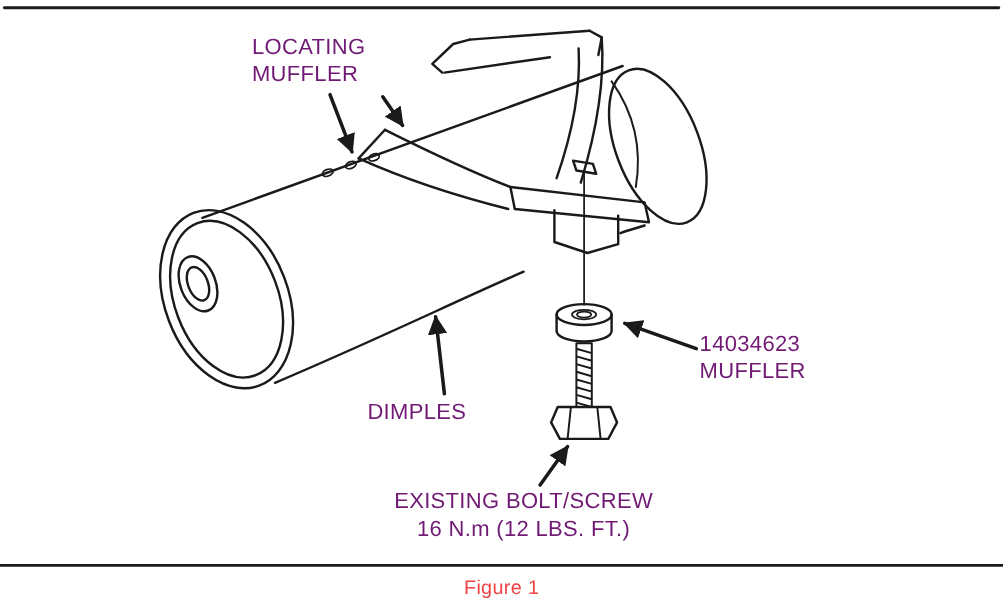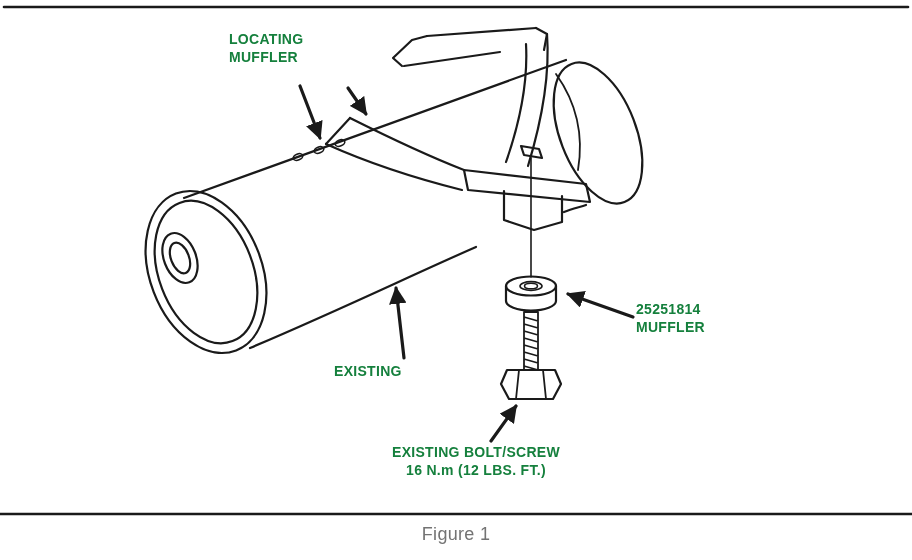--- a/index.html
+++ b/index.html
@@ -15,36 +15,36 @@
     background: #ffffff;
     overflow: hidden;
   }
   .art {
     position: absolute;
     left: 0;
     top: 0;
   }
   .callout {
     position: absolute;
-    color: #15803d;
-    font-weight: bold;
-    font-size: 14px;
+    color: #701a75;
+    font-weight: normal;
+    font-size: 20px;
     line-height: 1.25;
     letter-spacing: 0.3px;
     white-space: nowrap;
   }
   .callout span { display: block; }
   .callout.center { text-align: center; }
   .caption {
     position: absolute;
     left: 0;
     top: 524px;
     width: 912px;
     text-align: center;
-    color: #737373;
+    color: #ef4444;
     font-size: 18px;
     font-weight: 400;
     letter-spacing: 0.3px;
   }
 </style>
 </head>
 <body>
 
 <div class="page">
 
@@ -125,25 +125,25 @@
       </g>
     </g>
   </svg>
 
   <div class="callout" style="left:229px; top:31px;">
     <span>LOCATING</span>
     <span>MUFFLER</span>
   </div>
 
   <div class="callout" style="left:334px; top:363px;">
-    <span>EXISTING</span>
+    <span>DIMPLES</span>
   </div>
 
   <div class="callout" style="left:636px; top:301px;">
-    <span>25251814</span>
+    <span>14034623</span>
     <span>MUFFLER</span>
   </div>
 
   <div class="callout center" style="left:342px; top:444px; width:268px;">
     <span>EXISTING BOLT/SCREW</span>
     <span>16 N.m (12 LBS. FT.)</span>
   </div>
 
   <div class="caption">Figure 1</div>
 

